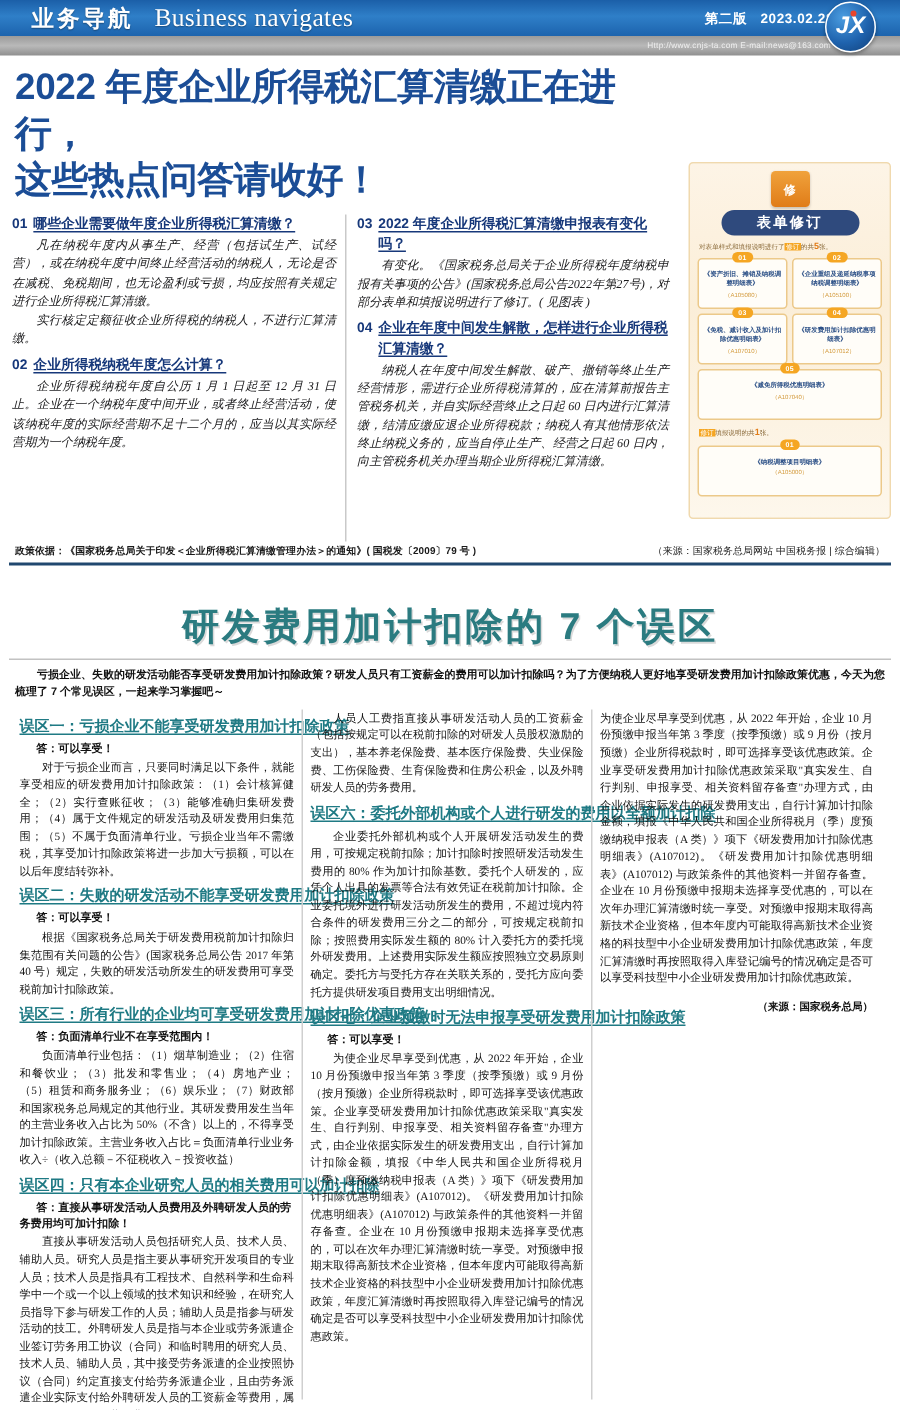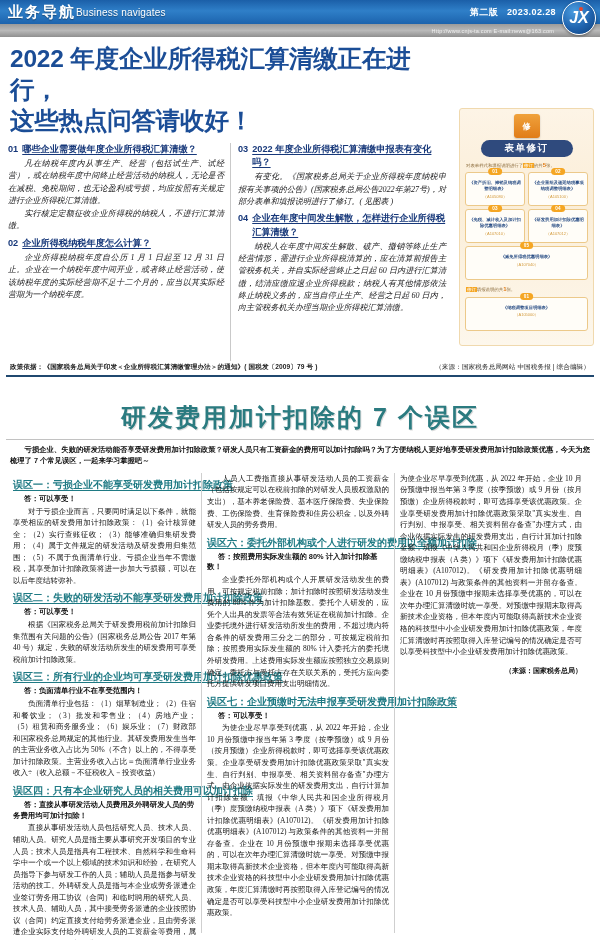--- a/index.html
+++ b/index.html
@@ -10,32 +10,32 @@
     overflow: hidden;
   }
   .page { position: relative; width: 600px; height: 940px; background: #fff; }
 
   
   .masthead {
     position: relative;
     height: 24px;
     background: linear-gradient(to bottom, #1b5fa8 0%, #2f7fc8 45%, #1c63ad 100%);
     display: flex; align-items: center;
-    padding-left: 8px;
+    padding-left: 21px;
     overflow: visible;
   }
   .mh-cn {
     color: #ffffff; font-size: 15px; font-weight: bold;
     letter-spacing: 2px;
     font-family: "Liberation Sans", sans-serif;
     text-shadow: 0 1px 1px rgba(0,0,0,.35);
   }
   .mh-en {
-    color: #ffffff; font-size: 10px; margin-left: 0;
-    font-family: Liberation Sans, sans-serif;
+    color: #ffffff; font-size: 17px; margin-left: 14px;
+    font-family: Liberation Serif, serif;
     letter-spacing: .2px;
     text-shadow: 0 1px 1px rgba(0,0,0,.35);
   }
   .mh-right {
     margin-left: auto; margin-right: 44px;
     color: #ffffff; font-size: 9px; font-weight: bold;
     font-family: "Liberation Sans", sans-serif;
     letter-spacing: .4px;
     white-space: nowrap;
   }
@@ -46,21 +46,21 @@
     background: linear-gradient(to bottom, #9a9a9a 0%, #b9b9b9 50%, #8f8f8f 100%);
     display: flex; align-items: center; justify-content: flex-end;
     padding-right: 46px;
   }
   .subbar .url {
     font-size: 5.5px; color: #efefef;
     font-family: "Liberation Sans", sans-serif;
     letter-spacing: .2px; white-space: nowrap;
   }
   .logo-badge {
-    position: absolute; right: 4px; top: 1px;
+    position: absolute; right: 16px; top: 1px;
     width: 34px; height: 34px; border-radius: 50%;
     background: radial-gradient(circle at 35% 30%, #4b9de0 0%, #1f63ae 55%, #103f78 100%);
     border: 1.5px solid #ffffff;
     display: flex; align-items: center; justify-content: center;
     z-index: 5;
     box-shadow: 0 1px 3px rgba(0,0,0,.4);
   }
   .logo-badge .lg-text {
     color: #fff; font-size: 16px; font-weight: bold; font-style: italic;
     font-family: "Liberation Sans", sans-serif;
@@ -405,21 +405,20 @@
       <div>
         <div class="mis-head">误区五：企业研发人员只有工资薪金的费用可以加计扣除</div>
 
       </div>
     </div>
 
     <div class="b3col c2">
       <div class="mis-body">人员人工费指直接从事研发活动人员的工资薪金（包括按规定可以在税前扣除的对研发人员股权激励的支出），基本养老保险费、基本医疗保险费、失业保险费、工伤保险费、生育保险费和住房公积金，以及外聘研发人员的劳务费用。</div>
       <div>
         <div class="mis-head">误区六：委托外部机构或个人进行研发的费用以全额加计扣除</div>
-        <div class="mis-ans">答：按照费用实际发生额的 80% 计入加计扣除基数！</div>
         <div class="mis-body">企业委托外部机构或个人开展研发活动发生的费用，可按规定税前扣除；加计扣除时按照研发活动发生费用的 80% 作为加计扣除基数。委托个人研发的，应凭个人出具的发票等合法有效凭证在税前加计扣除。企业委托境外进行研发活动所发生的费用，不超过境内符合条件的研发费用三分之二的部分，可按规定税前扣除；按照费用实际发生额的 80% 计入委托方的委托境外研发费用。上述费用实际发生额应按照独立交易原则确定。委托方与受托方存在关联关系的，受托方应向委托方提供研发项目费用支出明细情况。</div>
       </div>
       <div>
         <div class="mis-head">误区七：企业预缴时无法申报享受研发费用加计扣除政策</div>
         <div class="mis-ans">答：可以享受！</div>
         <div class="mis-body">为使企业尽早享受到优惠，从 2022 年开始，企业 10 月份预缴申报当年第 3 季度（按季预缴）或 9 月份（按月预缴）企业所得税款时，即可选择享受该优惠政策。企业享受研发费用加计扣除优惠政策采取"真实发生、自行判别、申报享受、相关资料留存备查"办理方式，由企业依据实际发生的研发费用支出，自行计算加计扣除金额，填报《中华人民共和国企业所得税月（季）度预缴纳税申报表（A 类）》项下《研发费用加计扣除优惠明细表》(A107012)。《研发费用加计扣除优惠明细表》(A107012) 与政策条件的其他资料一并留存备查。企业在 10 月份预缴申报期未选择享受优惠的，可以在次年办理汇算清缴时统一享受。对预缴申报期末取得高新技术企业资格，但本年度内可能取得高新技术企业资格的科技型中小企业研发费用加计扣除优惠政策，年度汇算清缴时再按照取得入库登记编号的情况确定是否可以享受科技型中小企业研发费用加计扣除优惠政策。</div>
       </div>
     </div>
 
     <div class="b3col c3">

